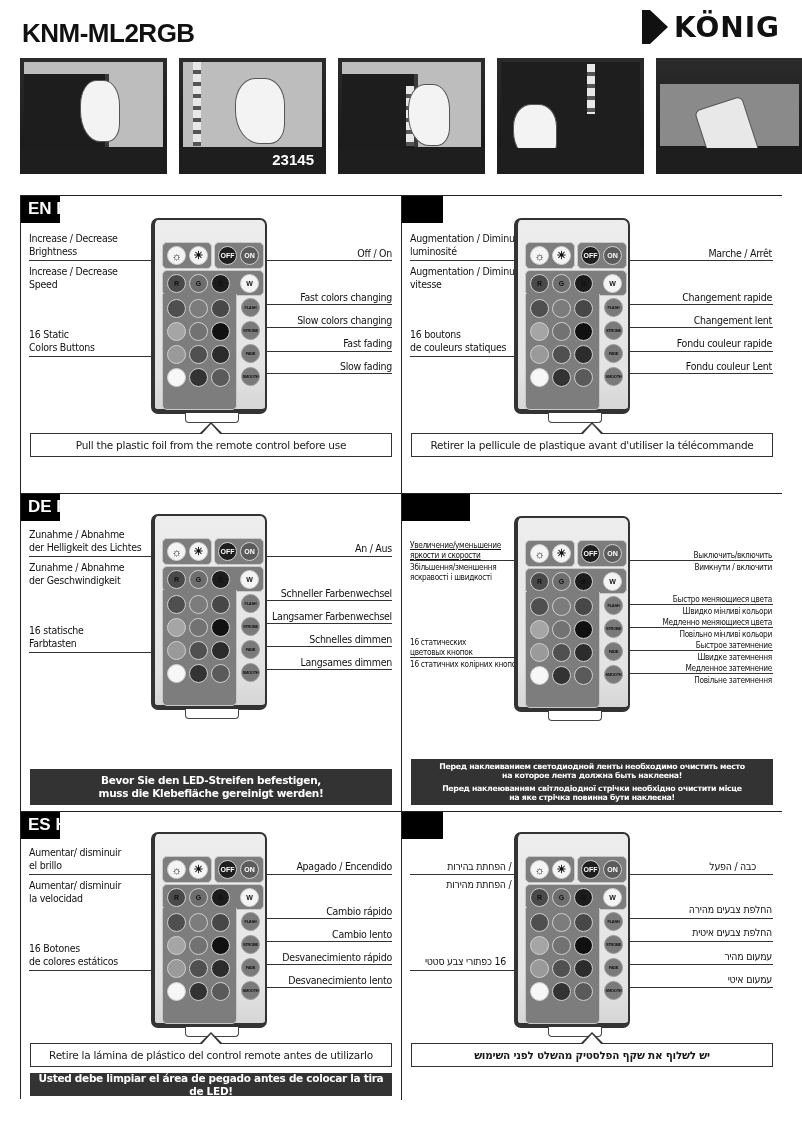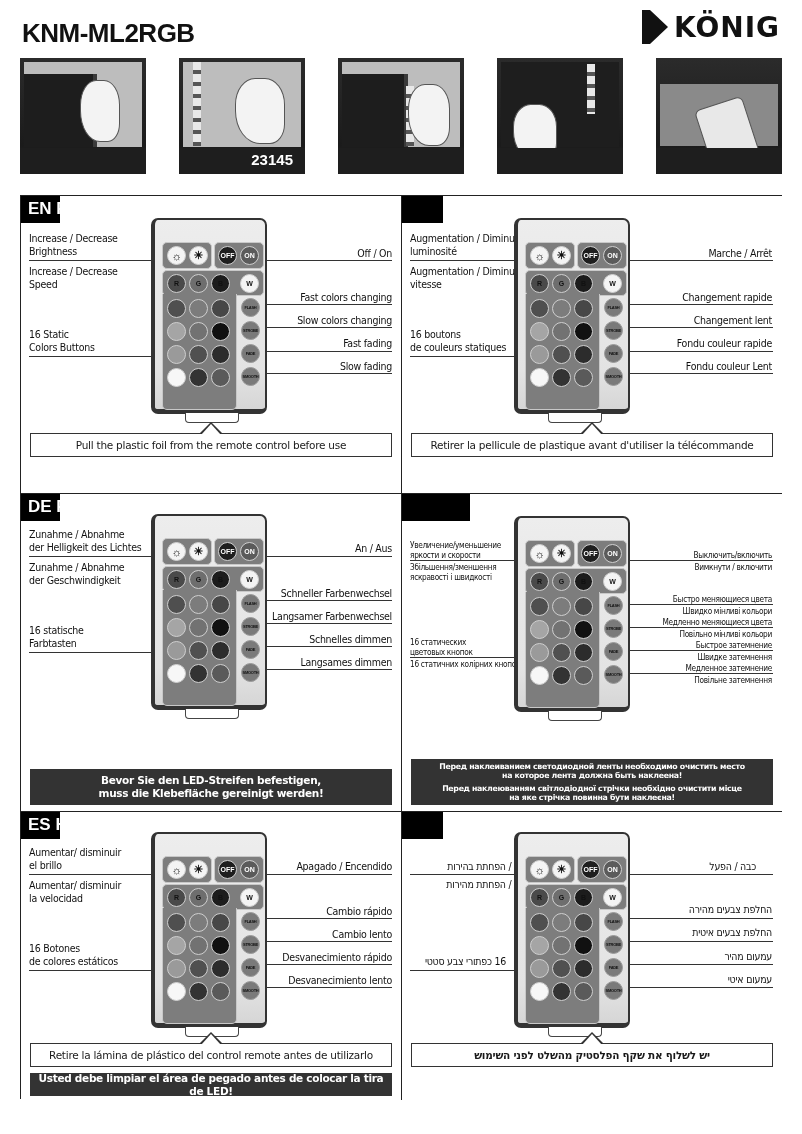--- a/index.html
+++ b/index.html
@@ -18,21 +18,21 @@
     border-left: 18px solid transparent; border-top: 17px solid #fff; border-bottom: 17px solid #fff;
     right: 0;
   }
   .logo-text {
     font-family: "DejaVu Sans", sans-serif; font-weight: bold; font-size: 28px;
     margin-left: 6px; letter-spacing: 1px; color: #111;
   }
 
   .photos { position: absolute; left: 20px; top: 58px; width: 762px; height: 116px; }
   .photo {
-    position: absolute; top: 0; width: 126px; height: 116px;
+    position: absolute; top: 0; width: 147px; height: 116px;
     background: linear-gradient(180deg, #2b2b2b 0%, #1b1b1b 75%, #262626 100%);
     overflow: hidden;
   }
   .photo .wall { position: absolute; left: 4px; right: 4px; top: 4px; height: 85px; background: #bdbdbd; }
   .photo .cab { position: absolute; left: 4px; top: 16px; width: 58%; height: 73px; background: #1d1d1d; border-right: 4px solid #3a3a3a; }
   .photo .hand {
     position: absolute; width: 44px; height: 60px; background: #f3f3f3;
     border: 1px solid #555; border-radius: 40% 40% 30% 50%;
   }
   .photo .strip { position: absolute; width: 8px; height: 84px; background: repeating-linear-gradient(180deg,#e8e8e8 0 8px,#555 8px 12px); }
@@ -332,21 +332,21 @@
       <div class="clip"></div>
     </div>
     <div class="warn" style="left:9px;top:275px;width:362px;height:36px;">
       <div>Bevor Sie den LED-Streifen befestigen,</div>
         <div>muss die Klebefläche gereinigt werden!</div>
     </div>
   </div>
 
   <div class="panel r row2 ru" style="left:380px;top:297px;height:318px;">
     <div class="lang-tag"></div>
-    <div class="lbl small" style="left:8px;top:46px;">
+    <div class="lbl small" style="left:8px;top:46px;text-decoration:underline;">
       <div>Увеличение/уменьшение</div>
         <div>яркости и скорости</div>
     </div>
     <div class="rule" style="left:8px;top:66px;width:132px;"></div>
     <div class="lbl small" style="left:8px;top:68px;">
       <div>Збільшення/зменшення</div>
         <div>яскравості і швидкості</div>
     </div>
     <div class="lbl small" style="left:8px;top:143px;">
       <div>16 статических</div>

